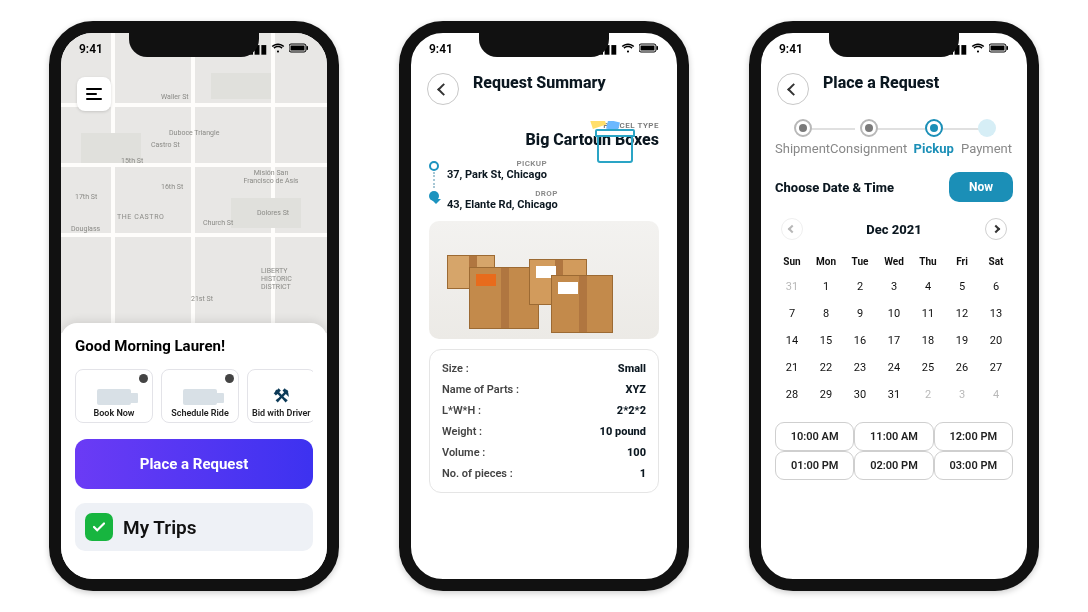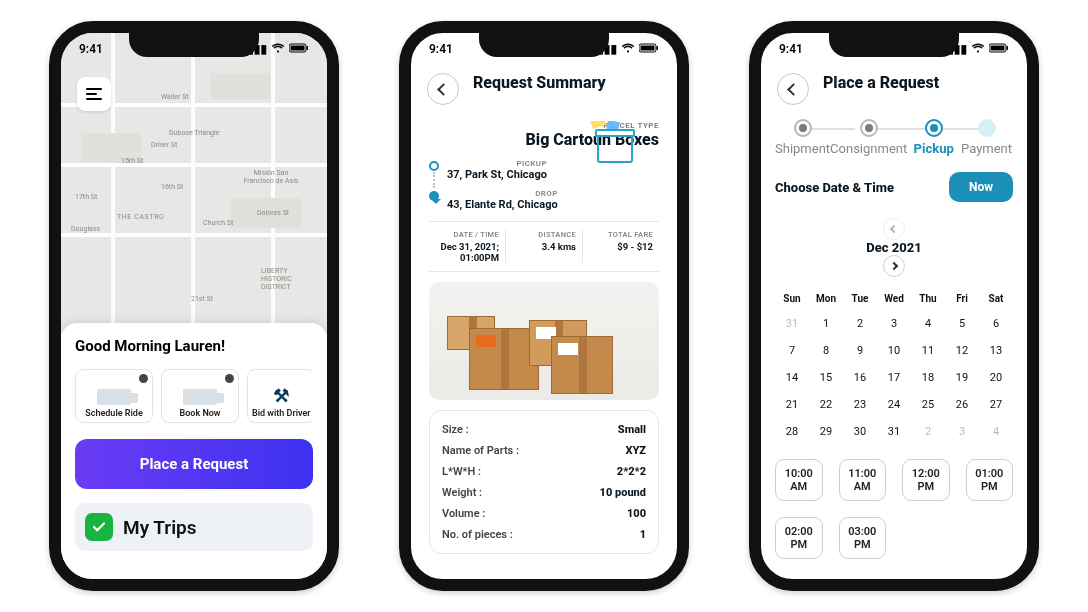--- a/index.html
+++ b/index.html
@@ -163,32 +163,32 @@
   .sdot .inner{width:8px;height:8px;border-radius:50%;background:#7a7a7a;position:absolute;top:3px;left:3px;}
   .step.active .sdot{border-color:#1b8fb7;}
   .step.active .sdot .inner{background:#1b8fb7;}
   .step.pending .sdot{border:none;background:#d6eef6;}
   .slabel { font-size:13px; color:#888;}
   .step.active .slabel { color:#1b8fb7; font-weight:700;}
   .dt-row { display:flex; justify-content:space-between; align-items:center; margin-bottom:12px;}
   .dt-lbl { font-size:13px; font-weight:800; color:#0b1720;}
   .now-btn { background:#1b8fb7; color:#fff; font-size:12px; font-weight:700; padding:8px 20px; border-radius:10px;}
   .cal { }
-  .mon-row { display:flex; align-items:center; justify-content:flex-end; padding:4px 6px;flex-direction:column;}
+  .mon-row { display:flex; align-items:center; justify-content:space-between; padding:4px 6px;}
   .mon-lbl { font-size:13px; font-weight:800; color:#0b1720;}
   .chev-btn { width:22px;height:22px;border-radius:50%;border:1.5px solid #d0d0d0;display:flex;align-items:center;justify-content:center;}
   .chev-btn.disabled{opacity:.35;}
   .chev-r{width:6px;height:6px;border-right:2px solid #333;border-top:2px solid #333;transform:rotate(45deg);}
   .chev-l{width:6px;height:6px;border-left:2px solid #333;border-bottom:2px solid #333;transform:rotate(45deg);}
   .dow-row, .wk-row { display:grid; grid-template-columns:repeat(7,1fr); text-align:center; }
   .dow-row { font-size:10px; font-weight:700; color:#111; margin-top:12px; margin-bottom:6px;}
   .wk-row { font-size:11px; color:#111; }
   .wk-row .cell { padding:7px 0; }
   .wk-row .cell.mute { color:#b9b9b9;}
-  .times { display:grid; grid-template-columns:repeat(4,1fr); gap:16px; margin-top:14px;}
+  .times { display:grid; grid-template-columns:repeat(3,1fr); gap:0; margin-top:14px;}
   .time-pill { border:1.5px solid #cfcfcf; border-radius:9px; text-align:center; padding:7px 0; font-size:11px; font-weight:600; color:#222;}
 </style>
 </head>
 <body>
 
 <div class="phone">
   <div class="notch"></div>
   <div class="status-bar">
     <span>9:41</span>
     <span class="status-right">
@@ -213,21 +213,21 @@
       <div class="road h2"></div>
       <div class="road h3"></div>
     <div class="road v1"></div>
       <div class="road v2"></div>
       <div class="road v3"></div>
     <div class="park a"></div>
       <div class="park b"></div>
       <div class="park c"></div>
     <span class="map-label" style="top:60px;left:100px">Waller St</span>
     <span class="map-label" style="top:96px;left:108px">Duboce Triangle</span>
-    <span class="map-label" style="top:108px;left:90px">Driver St</span>
+    <span class="map-label" style="top:108px;left:90px">Castro St</span>
     <span class="map-label" style="top:124px;left:60px">15th St</span>
     <span class="map-label" style="top:150px;left:100px">16th St</span>
     <span class="map-label" style="top:160px;left:14px">17th St</span>
     <span class="map-label" style="top:180px;left:56px;letter-spacing:.6px">THE CASTRO</span>
     <span class="map-label" style="top:136px;left:180px;width:60px;text-align:center">Misión San Francisco de Asís</span>
     <span class="map-label" style="top:176px;left:196px">Dolores St</span>
     <span class="map-label" style="top:186px;left:142px">Church St</span>
     <span class="map-label" style="top:234px;left:200px;width:50px">LIBERTY HISTORIC DISTRICT</span>
     <span class="map-label" style="top:262px;left:130px">21st St</span>
     <span class="map-label" style="top:192px;left:10px">Douglass</span>
@@ -240,26 +240,26 @@
         <span></span>
       </div>
   </div>
 
   <div class="sheet">
     <div class="greeting">Good Morning Lauren!</div>
     <div class="cards-row">
       <div class="action-card">
         <div class="dot"></div>
         <div class="truck-ico"></div>
-        <span>Schedule Ride</span>
+        <span>Book Now</span>
       </div>
       <div class="action-card">
         <div class="dot"></div>
         <div class="truck-ico"></div>
-        <span>Book Now</span>
+        <span>Schedule Ride</span>
       </div>
       <div class="action-card" style="flex:0 0 60px">
         <div class="hammer-ico">⚒</div>
         <span style="white-space:nowrap;overflow:hidden;">Bid with Driver</span>
       </div>
     </div>
     <div class="cta-btn">
       <span>Place a Request</span>
     </div>
     <div class="trips-row">
@@ -316,34 +316,20 @@
         </div>
       </div>
       <div class="loc-item">
         <div class="loc-pin filled"></div>
         <div class="loc-txt">
           <div class="loc-lbl">DROP</div>
           <div class="loc-val">43, Elante Rd, Chicago</div>
         </div>
       </div>
     </div>
-    <div class="meta-row">
-      <div class="meta-col">
-        <div class="meta-lbl">DATE / TIME</div>
-        <div class="meta-val">Dec 31, 2021; 01:00PM</div>
-      </div>
-      <div class="meta-col">
-        <div class="meta-lbl">DISTANCE</div>
-        <div class="meta-val">3.4 kms</div>
-      </div>
-      <div class="meta-col">
-        <div class="meta-lbl">TOTAL FARE</div>
-        <div class="meta-val">$9 - $12</div>
-      </div>
-    </div>
     <div class="photo">
       <div class="box3d b4">
           <div class="tape"></div>
         </div>
       <div class="box3d b1">
           <div class="tape"></div>
           <div class="lbl or"></div>
         </div>
       <div class="box3d b2">
           <div class="tape"></div>

